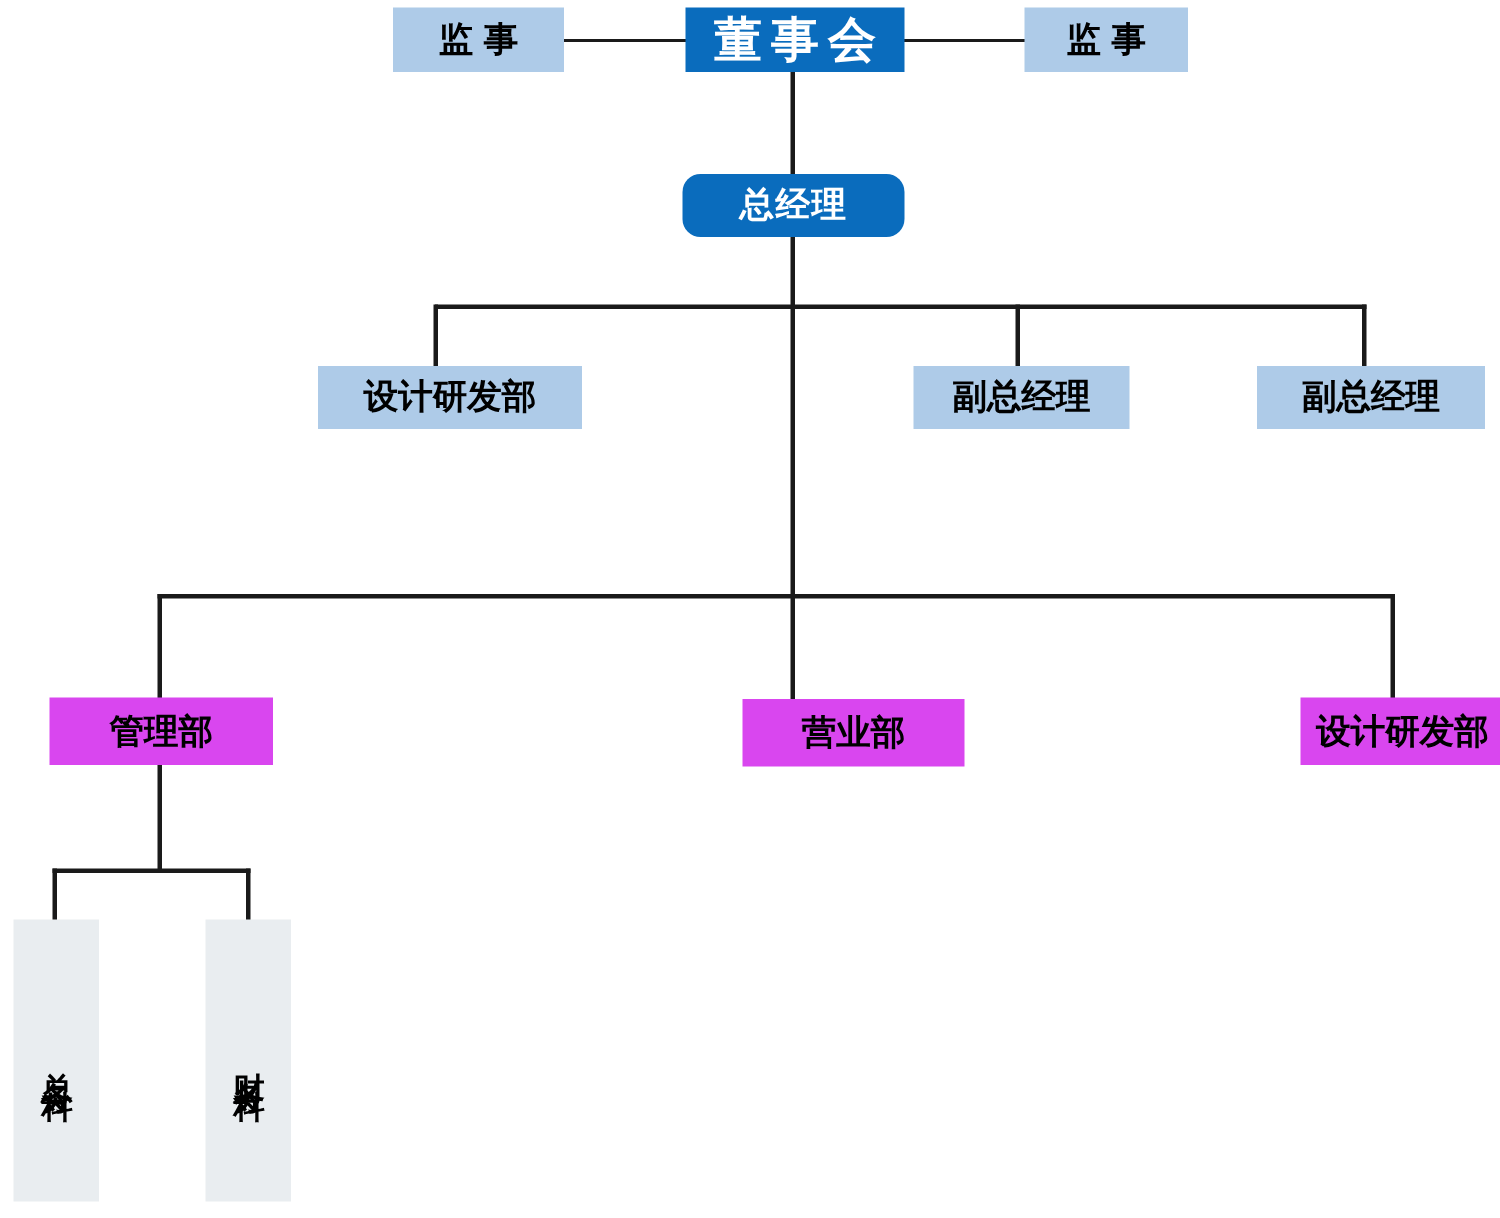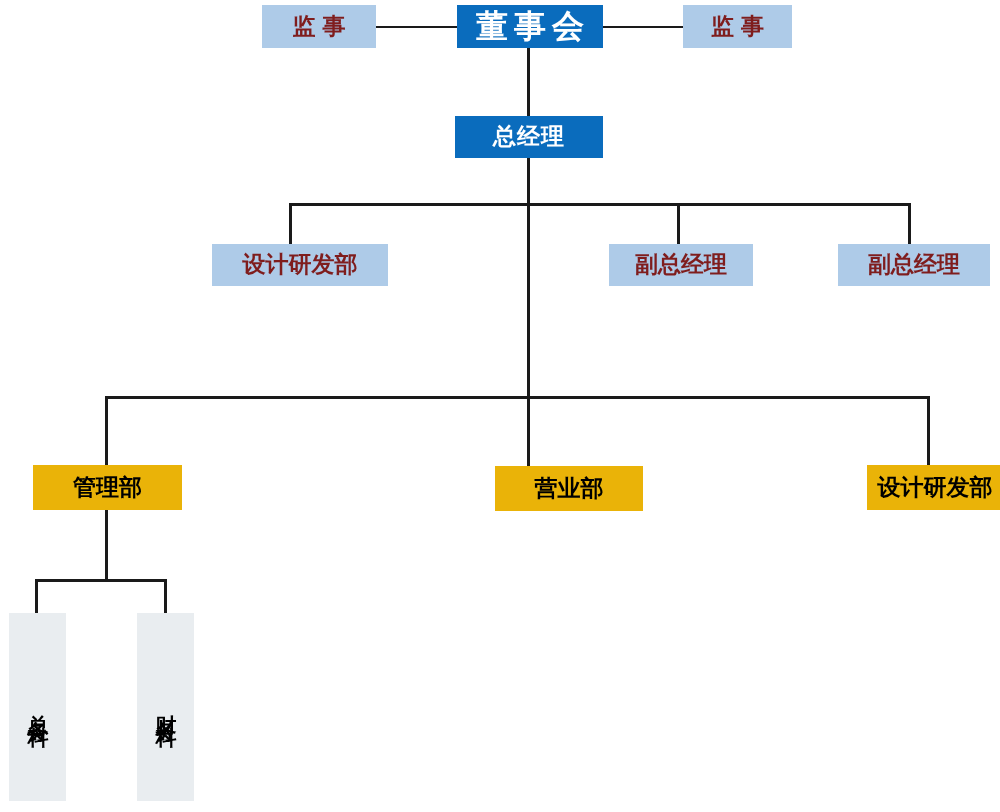--- a/index.html
+++ b/index.html
@@ -41,35 +41,36 @@
     font-size: 32px;
     letter-spacing: 6px;
     text-indent: 6px;
   }
   
   .node.gm {
     background: #0a6cbd;
     color: #ffffff;
     font-size: 23px;
     letter-spacing: 1px;
+    border-radius: 12px;
   }
   
   .node.lightblue {
     background: #aecbe8;
-    color: #7f1d1d;
+    color: #000000;
     font-size: 23px;
     text-align: center;
   }
   .node.supervisor .node-label {
     letter-spacing: 7px;
     text-indent: 7px;
   }
   
   .node.green {
-    background: #eab308;
+    background: #d946ef;
     color: #000000;
     font-size: 23px;
   }
   
   .node.gray {
     background: #e9edf0;
     color: #000000;
     font-size: 21px;
     align-items: center;
     justify-content: center;

